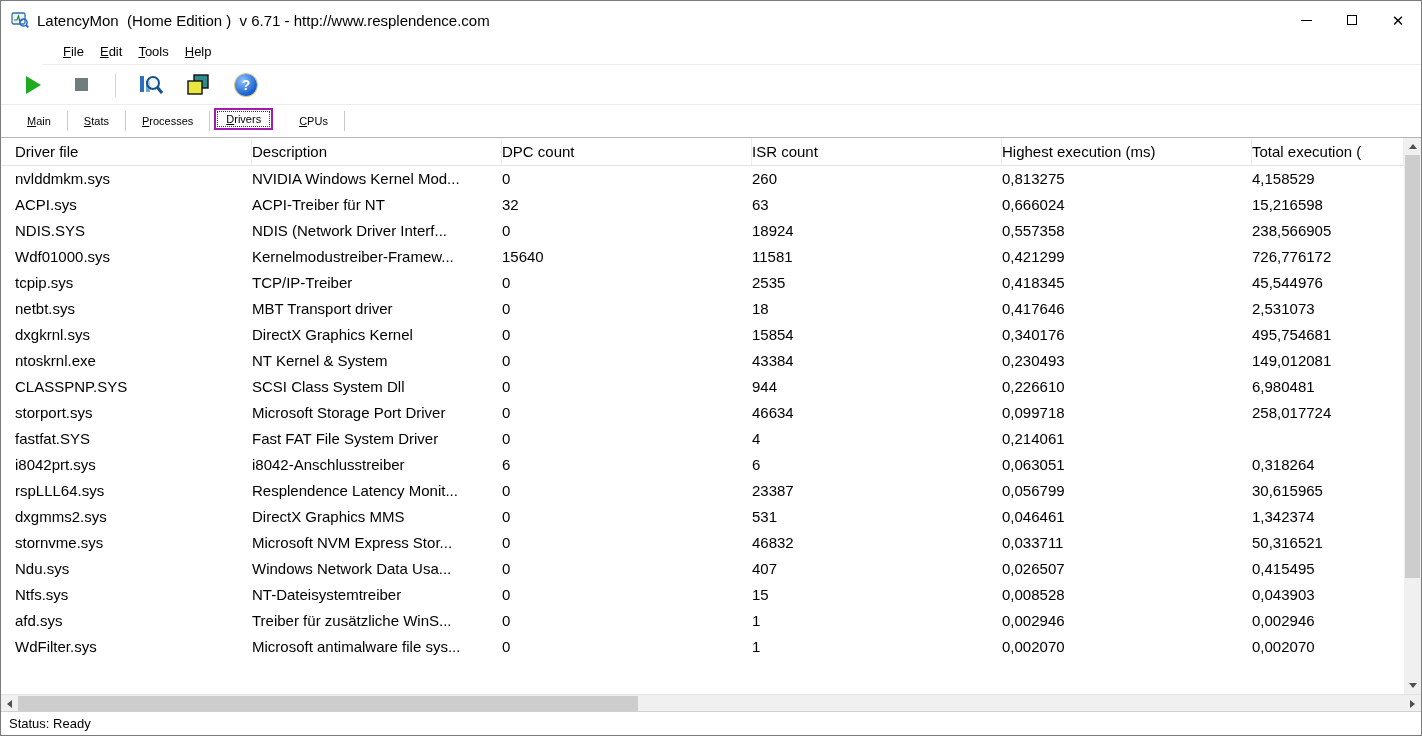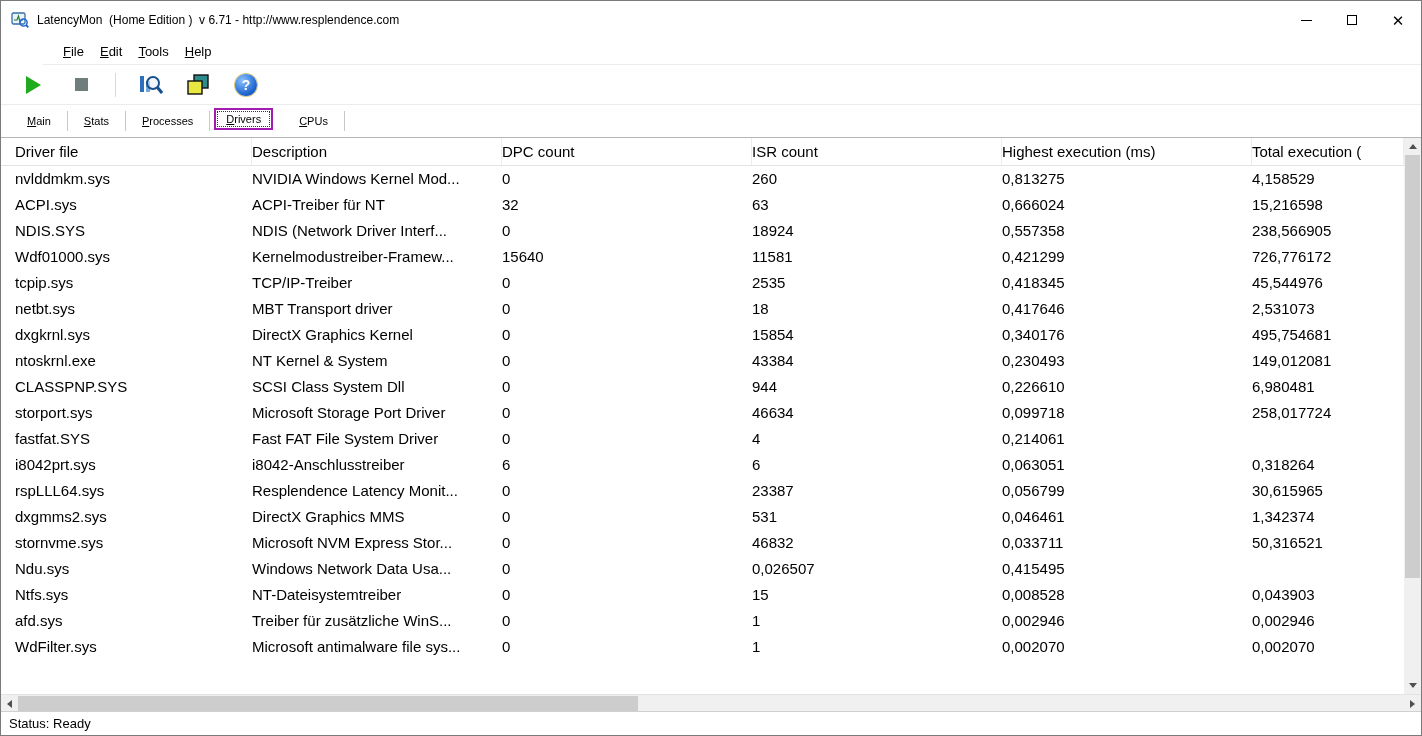--- a/index.html
+++ b/index.html
@@ -8,21 +8,21 @@
     font-family: "Liberation Sans", sans-serif;
     background:#fff; color:#000;
     border:1px solid #7a7a7a;
     display:flex; flex-direction:column;
     overflow:hidden;
   }
 
   
   .titlebar { height:38px; display:flex; align-items:center; flex:none; background:#fff; }
   .titlebar .appicon { width:18px; height:18px; margin:0 8px 0 10px; flex:none; }
-  .titlebar .title { font-size:12px; white-space:pre; }
+  .titlebar .title { font-size:15px; white-space:pre; }
   .winbtns { margin-left:auto; display:flex; height:100%; }
   .winbtn { width:46px; height:100%; display:flex; align-items:center; justify-content:center; cursor:default; }
   .glyph-min { width:11px; border-bottom:1px solid #000; }
   .glyph-max { width:10px; height:10px; border:1px solid #000; }
   .glyph-close { font-size:15px; line-height:1; }
 
   
   .menubar { height:26px; display:flex; align-items:center; padding-left:12px; font-size:13px; flex:none; border-bottom:1px solid #ececec;margin-left:42px; }
   .menu-item { display:inline-block; padding:3px 8px; }
   .menu-item::first-letter { text-decoration: underline; }
@@ -269,20 +269,21 @@
           <div class="cell c1">Microsoft NVM Express Stor...</div>
           <div class="cell c2">0</div>
           <div class="cell c3">46832</div>
           <div class="cell c4">0,033711</div>
           <div class="cell c5">50,316521</div>
         </div>
         <div class="trow">
           <div class="cell c0">Ndu.sys</div>
           <div class="cell c1">Windows Network Data Usa...</div>
           <div class="cell c2">0</div>
+          <div class="cell c3">407</div>
           <div class="cell c4">0,026507</div>
           <div class="cell c5">0,415495</div>
         </div>
         <div class="trow">
           <div class="cell c0">Ntfs.sys</div>
           <div class="cell c1">NT-Dateisystemtreiber</div>
           <div class="cell c2">0</div>
           <div class="cell c3">15</div>
           <div class="cell c4">0,008528</div>
           <div class="cell c5">0,043903</div>

